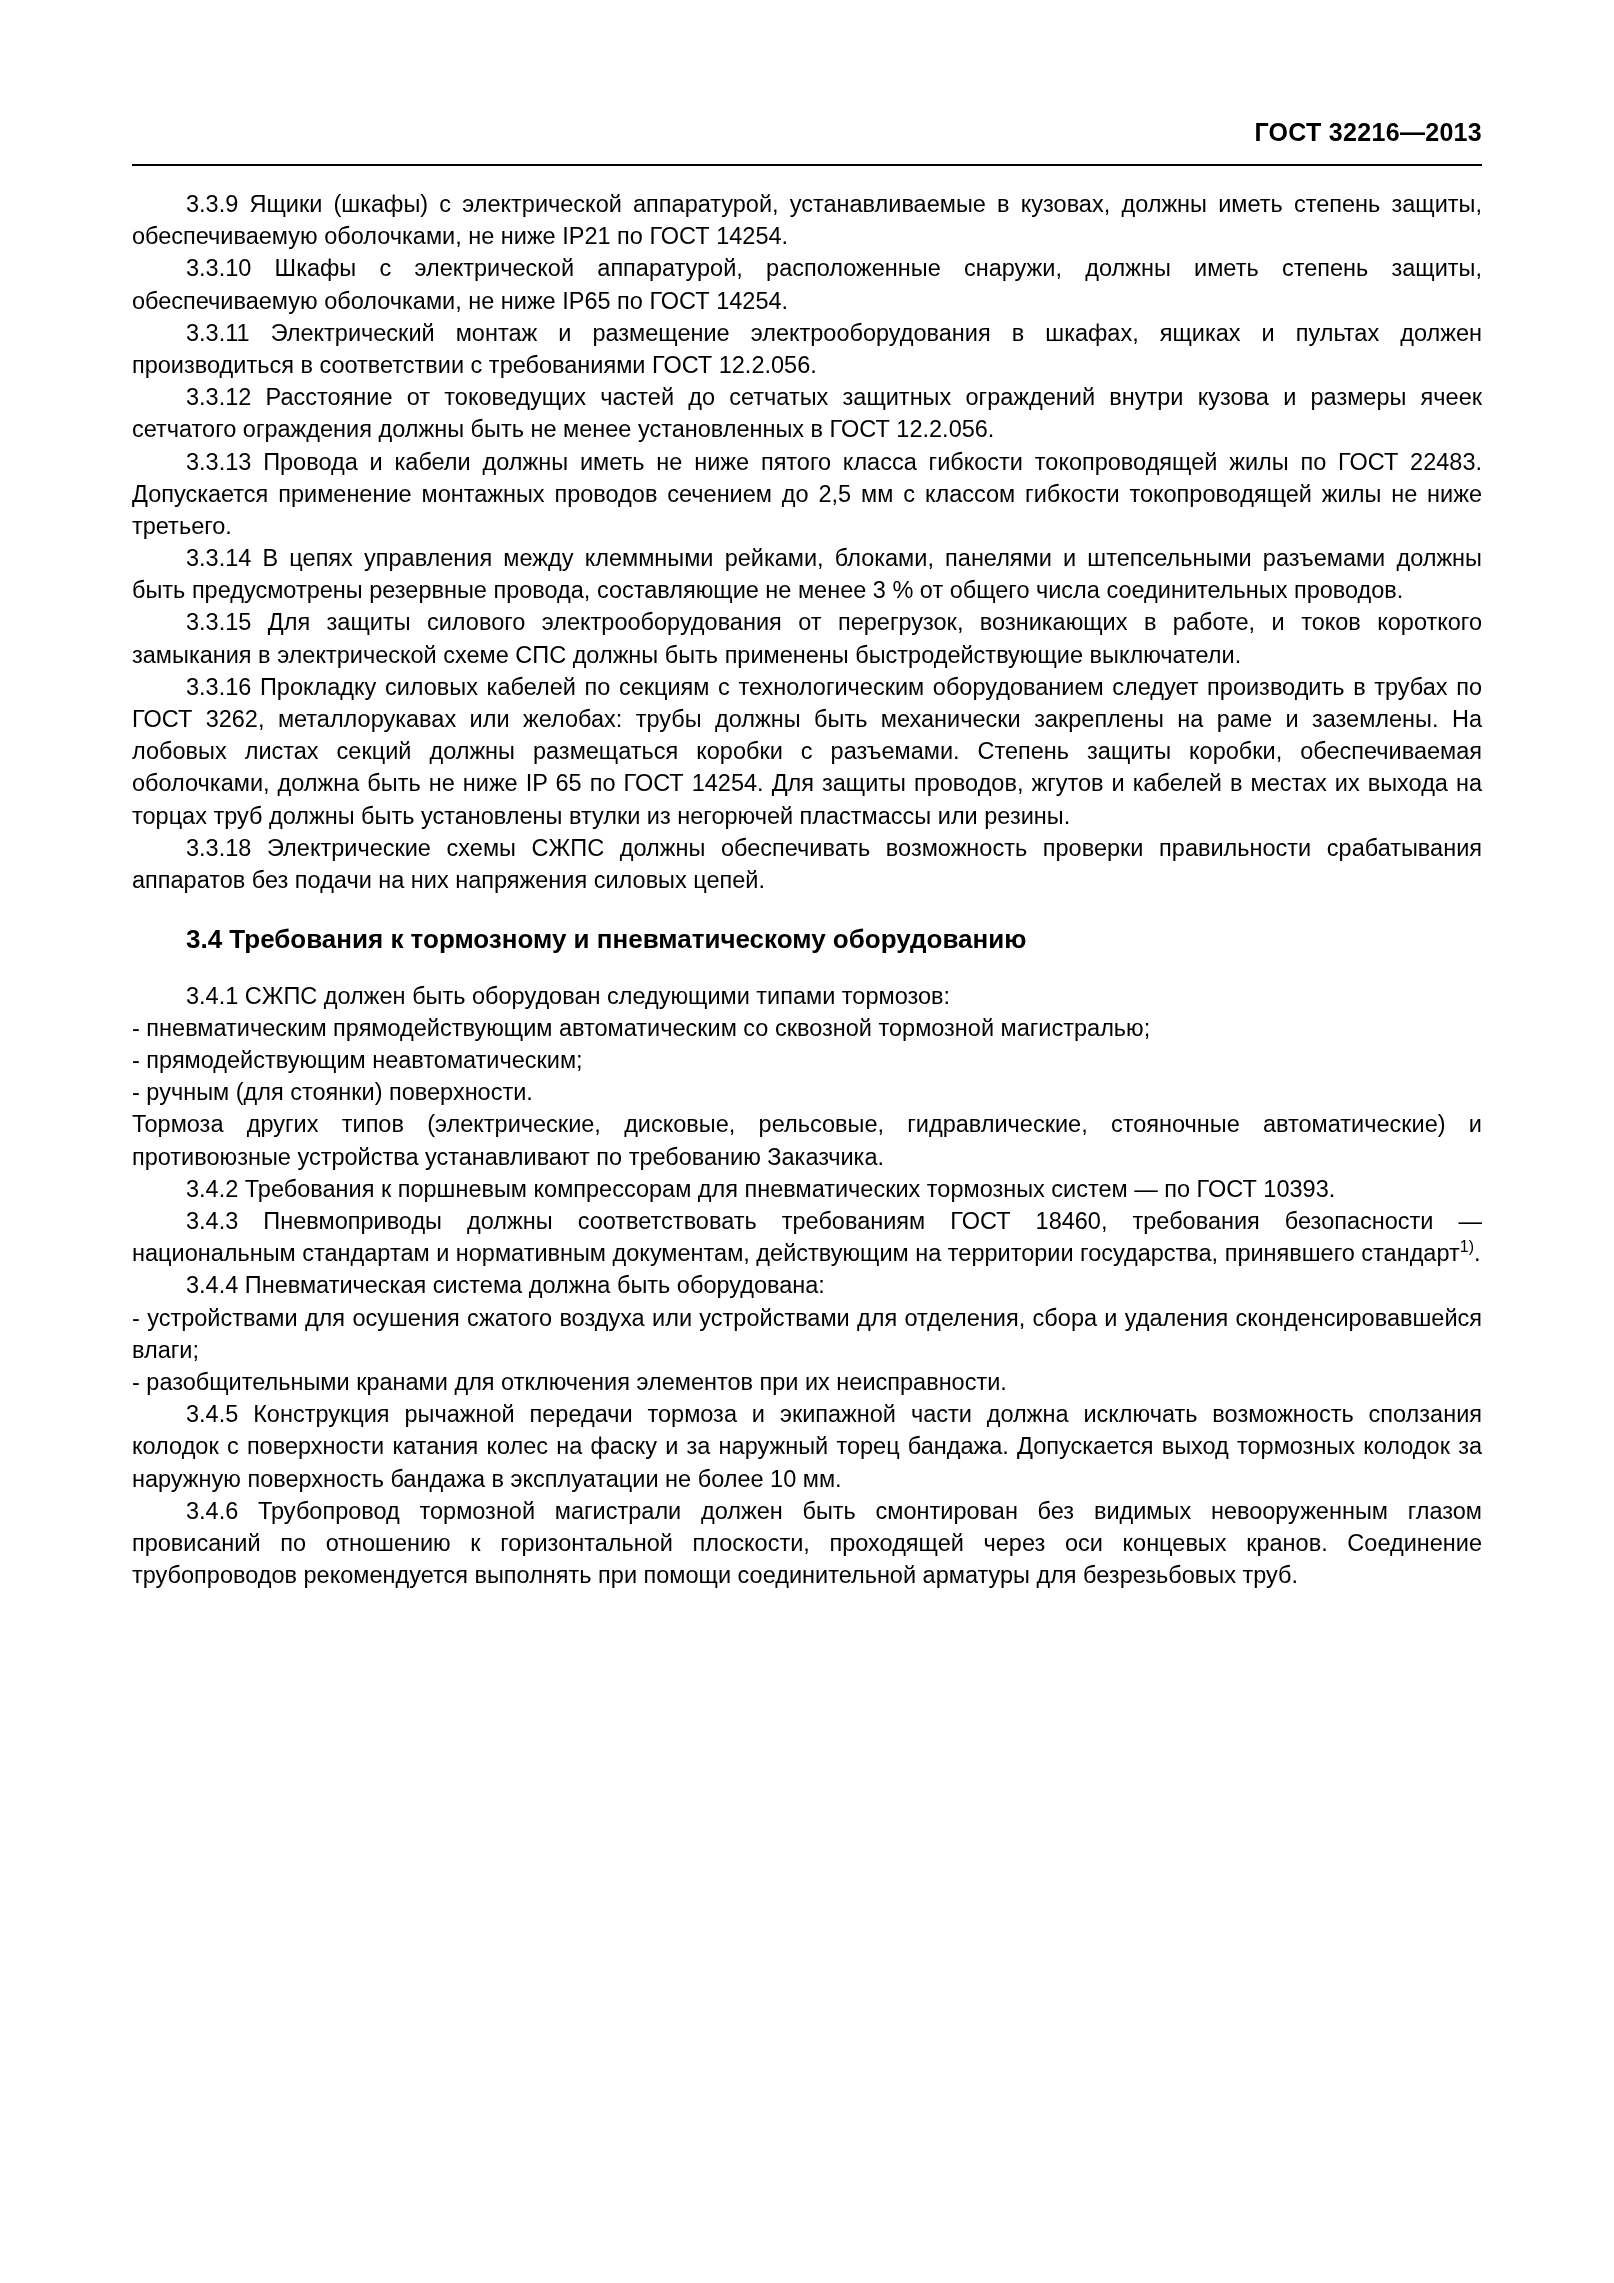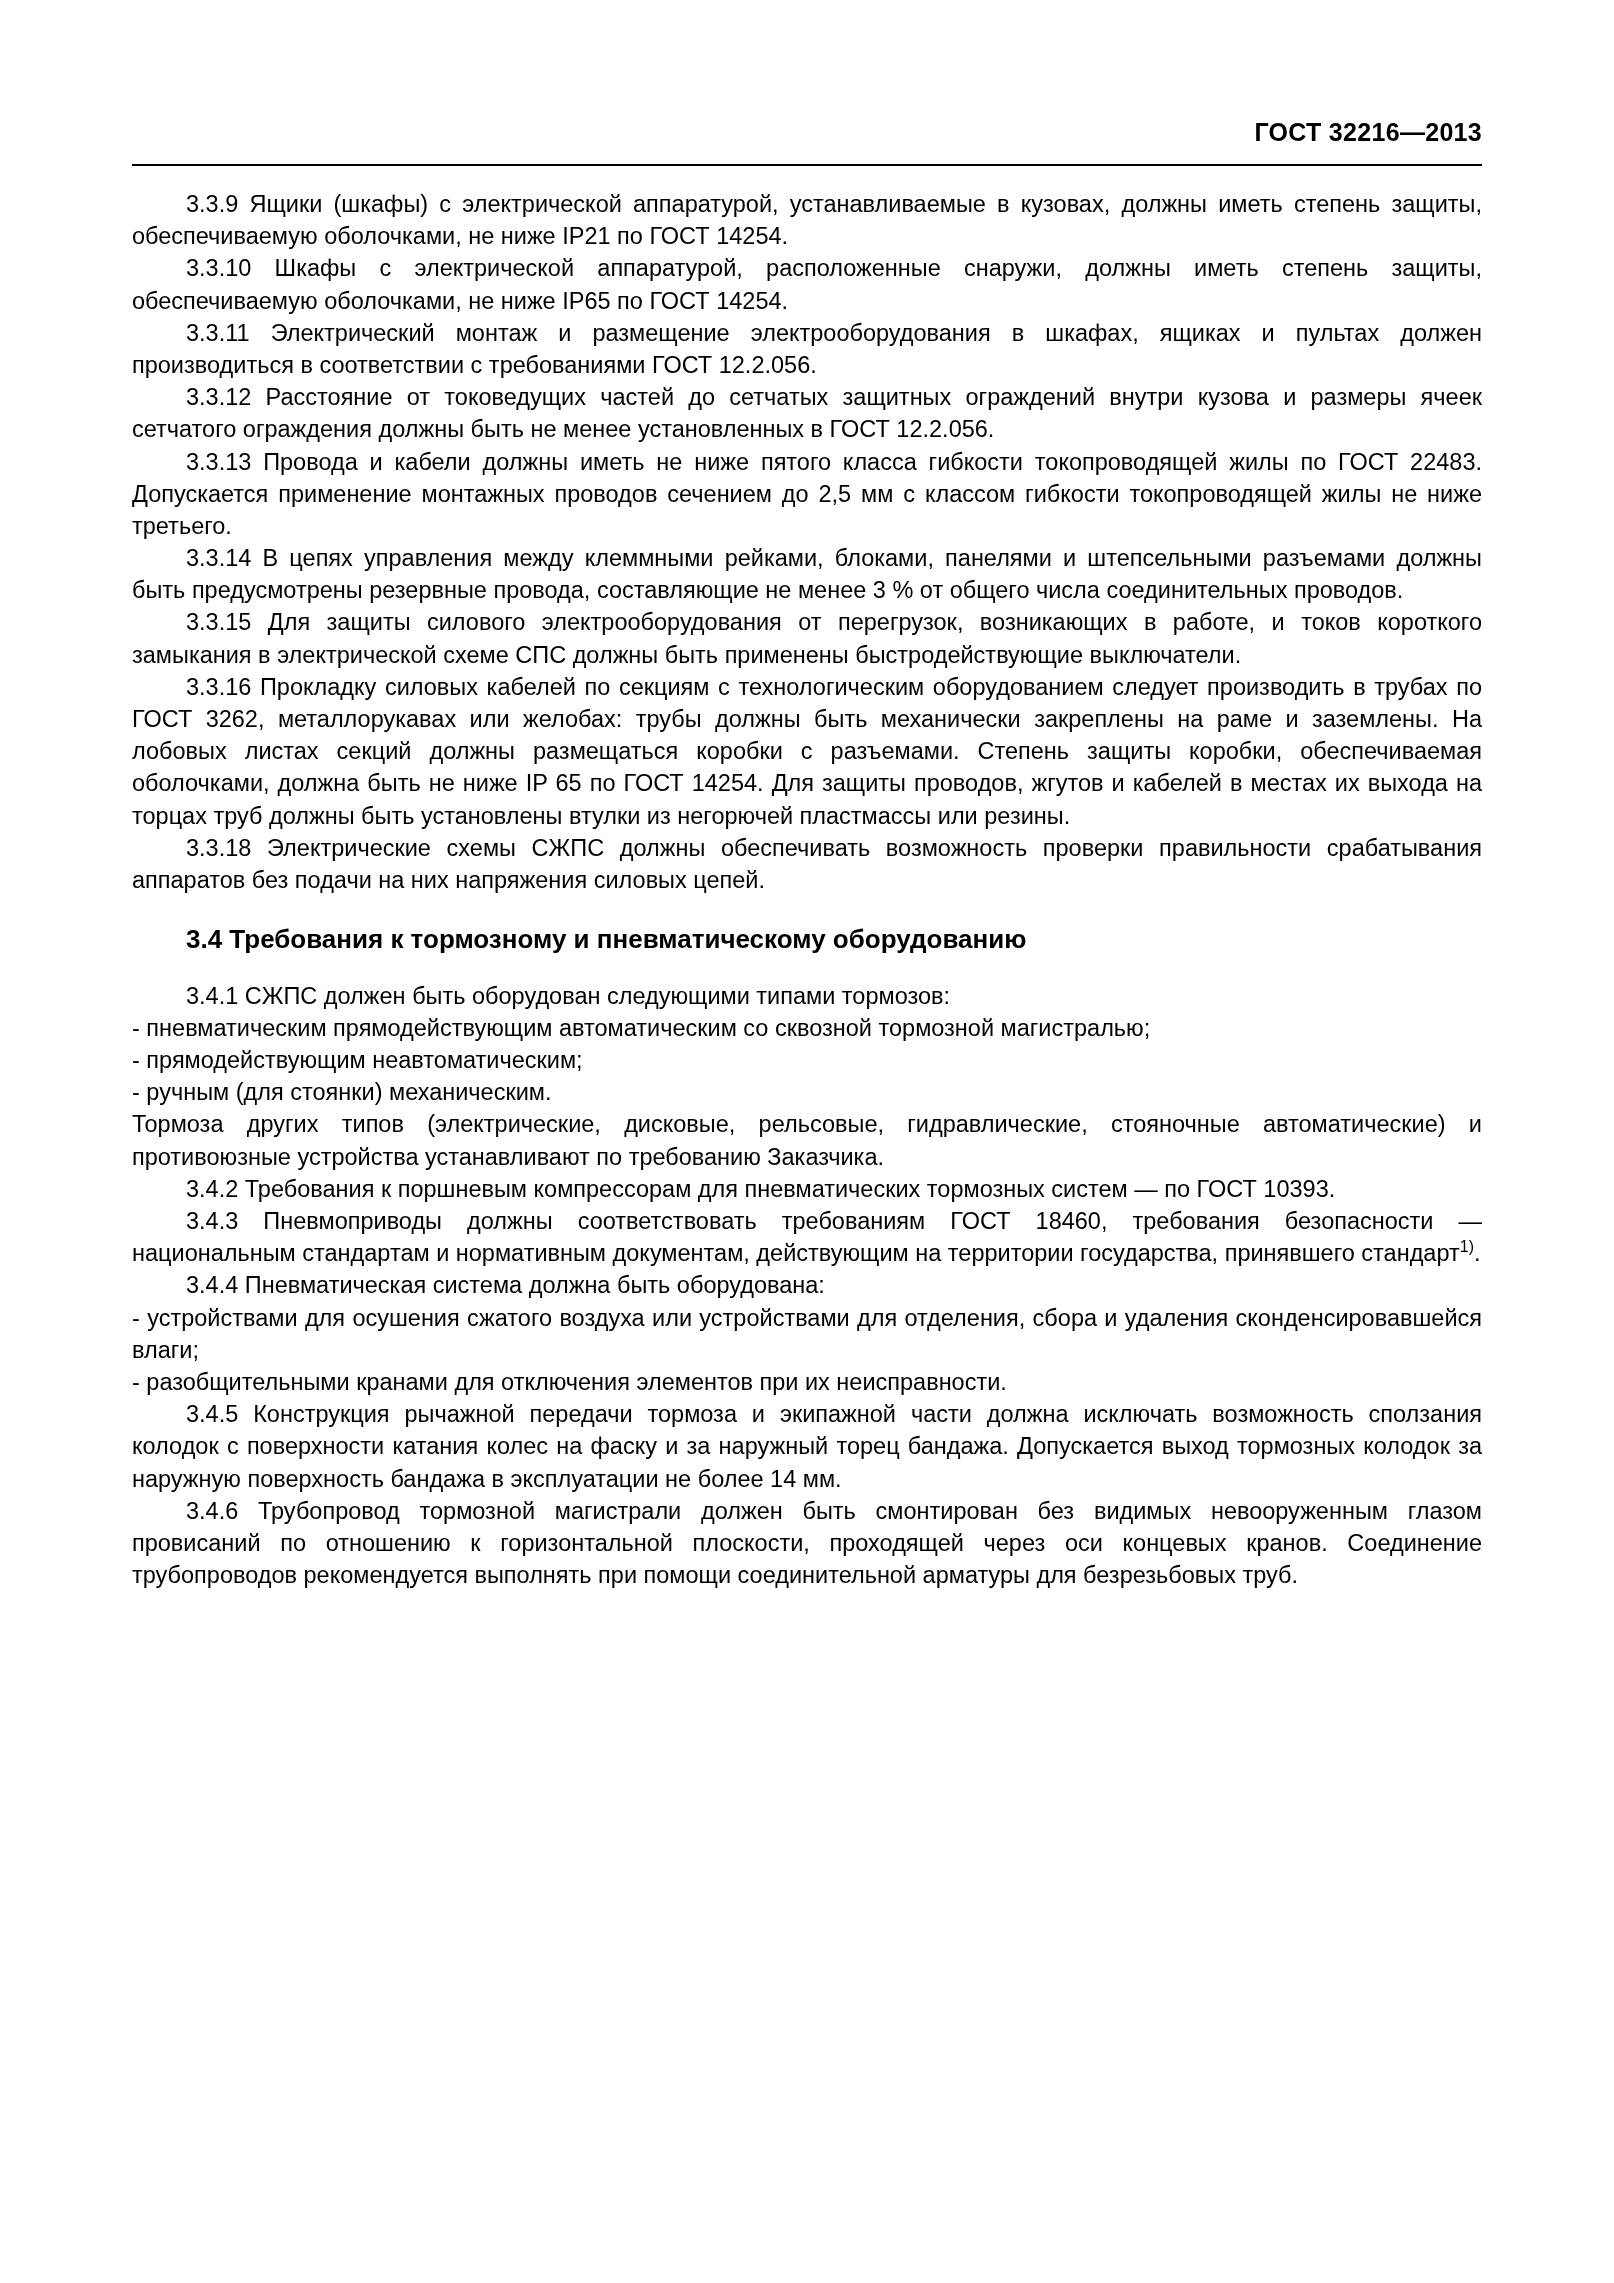--- a/index.html
+++ b/index.html
@@ -113,28 +113,28 @@
     <p class="ind">3.3.14 В цепях управления между клеммными рейками, блоками, панелями и штепсельными разъемами должны быть предусмотрены резервные провода, составляющие не менее 3 % от общего числа соединительных проводов.</p>
     <p class="ind">3.3.15 Для защиты силового электрооборудования от перегрузок, возникающих в работе, и токов короткого замыкания в электрической схеме СПС должны быть применены быстродействующие выключатели.</p>
     <p class="ind">3.3.16 Прокладку силовых кабелей по секциям с технологическим оборудованием следует производить в трубах по ГОСТ 3262, металлорукавах или желобах: трубы должны быть механически закреплены на раме и заземлены. На лобовых листах секций должны размещаться коробки с разъемами. Степень защиты коробки, обеспечиваемая оболочками, должна быть не ниже IP 65 по ГОСТ 14254. Для защиты проводов, жгутов и кабелей в местах их выхода на торцах труб должны быть установлены втулки из негорючей пластмассы или резины.</p>
     <p class="ind">3.3.18 Электрические схемы СЖПС должны обеспечивать возможность проверки правильности срабатывания аппаратов без подачи на них напряжения силовых цепей.</p>
 
     <h2 class="section">3.4 Требования к тормозному и пневматическому оборудованию</h2>
 
     <p class="ind">3.4.1 СЖПС должен быть оборудован следующими типами тормозов:</p>
     <p class="noind">- пневматическим прямодействующим автоматическим со сквозной тормозной магистралью;</p>
     <p class="noind">- прямодействующим неавтоматическим;</p>
-    <p class="noind">- ручным (для стоянки) механическим.</p>
+    <p class="noind">- ручным (для стоянки) поверхности.</p>
     <p class="noind">Тормоза других типов (электрические, дисковые, рельсовые, гидравлические, стояночные автоматические) и противоюзные устройства устанавливают по требованию Заказчика.</p>
     <p class="ind">3.4.2 Требования к поршневым компрессорам для пневматических тормозных систем — по ГОСТ 10393.</p>
     <p class="ind"><span>3.4.3 Пневмоприводы должны соответствовать требованиям ГОСТ 18460, требования безопасности — национальным стандартам и нормативным документам, действующим на территории государства, принявшего стандарт</span><sup>1)</sup><span>.</span></p>
     <p class="ind">3.4.4 Пневматическая система должна быть оборудована:</p>
     <p class="noind">- устройствами для осушения сжатого воздуха или устройствами для отделения, сбора и удаления сконденсировавшейся влаги;</p>
     <p class="noind">- разобщительными кранами для отключения элементов при их неисправности.</p>
-    <p class="ind">3.4.5 Конструкция рычажной передачи тормоза и экипажной части должна исключать возможность сползания колодок с поверхности катания колес на фаску и за наружный торец бандажа. Допускается выход тормозных колодок за наружную поверхность бандажа в эксплуатации не более 14 мм.</p>
+    <p class="ind">3.4.5 Конструкция рычажной передачи тормоза и экипажной части должна исключать возможность сползания колодок с поверхности катания колес на фаску и за наружный торец бандажа. Допускается выход тормозных колодок за наружную поверхность бандажа в эксплуатации не более 10 мм.</p>
     <p class="ind">3.4.6 Трубопровод тормозной магистрали должен быть смонтирован без видимых невооруженным глазом провисаний по отношению к горизонтальной плоскости, проходящей через оси концевых кранов. Соединение трубопроводов рекомендуется выполнять при помощи соединительной арматуры для безрезьбовых труб.</p>
 
   </div>
 
   <div class="footnote-area">
     <div class="footnote-rule"></div>
     <p class="footnote-text"><sup>1)</sup><span> На территории Российской Федерации действует ГОСТ Р 52869—2007 «Пневмоприводы. Техника безопасности».</span></p>
   </div>
 
   <div class="page-number">5</div>

